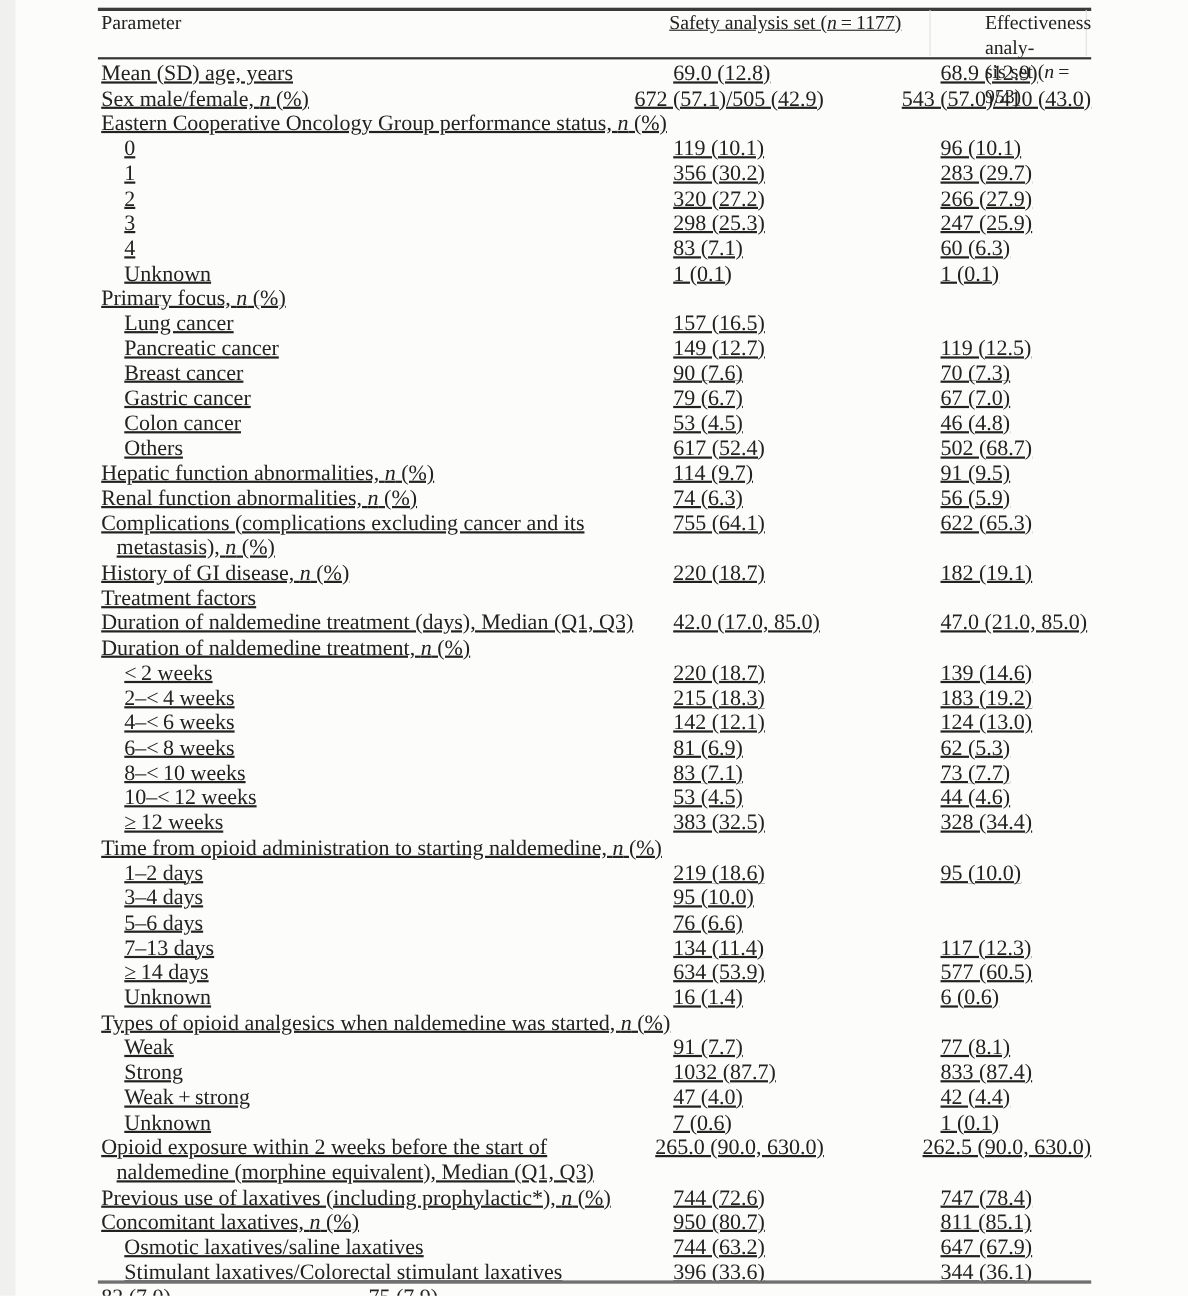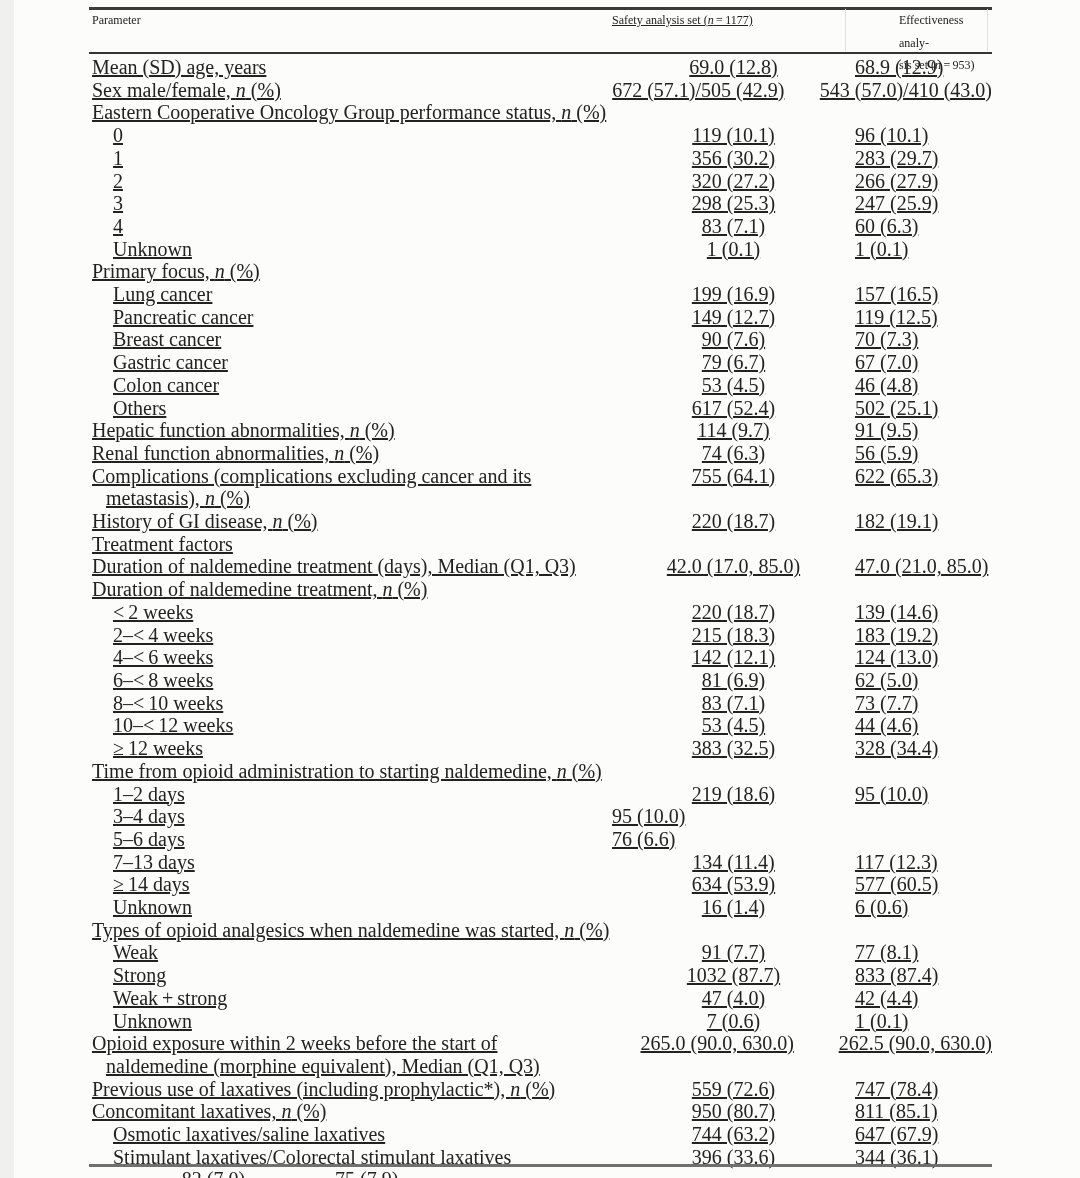--- a/index.html
+++ b/index.html
@@ -12,29 +12,29 @@
   .left-band{position:absolute;left:0;top:0;width:14px;height:1178px;background:var(--left-band,#f0f0ee);}
   .paper-table{position:absolute;left:89px;top:0;width:903px;height:1178px;}
   .rule{position:absolute;left:0;width:100%;}
   .rule-top{top:7px;height:3px;background:var(--rule-top,#3b3b3b);}
   .rule-mid{top:52px;height:2px;background:var(--rule-mid,#343434);}
   .rule-bottom{top:1164px;height:3px;background:var(--rule-bottom,#707070);}
   .vline{position:absolute;top:9px;height:42px;width:1px;background:var(--divider,#e0e0de);}
   .vline-a{left:756px;}
   .vline-b{left:898px;}
   .thead{position:absolute;top:9px;left:3px;right:0;display:flex;align-items:flex-start;
-         font-size:12px;line-height:22.7px;}
+         font-size:18px;line-height:22.7px;}
   .h1{width:520px;box-sizing:border-box;}
   .h2{width:243px;flex-shrink:0;text-decoration:underline;}
   .h3{flex:1;margin-left:44px;}
   .tbody{position:absolute;top:56px;left:3px;right:0;font-size:20px;line-height:22.7px;text-decoration:underline;}
   .row{display:flex;align-items:flex-start;}
   .c1{width:520px;box-sizing:border-box;padding-left:14px;text-indent:-14px;}
   .row.indent .c1{padding-left:35px;}
-  .c2{width:243px;flex-shrink:0;white-space:nowrap;text-align:center;}
+  .c2{width:243px;flex-shrink:0;white-space:nowrap;}
   .c3{flex:1;white-space:nowrap;}
   i{font-style:italic;}
 </style>
 </head>
 <body>
 
 <div class="left-band"></div>
 
 <div class="paper-table">
   <div class="rule rule-top"></div>
@@ -98,21 +98,20 @@
         <div class="c2">1 (0.1)</div>
         <div class="c3">1 (0.1)</div>
       </div>
       <div class="row">
         <div class="c1">Primary focus, <i>n</i> (%)</div>
         <div class="c2"></div>
         <div class="c3"></div>
       </div>
       <div class="row indent">
         <div class="c1">Lung cancer</div>
-        <div class="c2">199 (16.9)</div>
         <div class="c3">157 (16.5)</div>
       </div>
       <div class="row indent">
         <div class="c1">Pancreatic cancer</div>
         <div class="c2">149 (12.7)</div>
         <div class="c3">119 (12.5)</div>
       </div>
       <div class="row indent">
         <div class="c1">Breast cancer</div>
         <div class="c2">90 (7.6)</div>
@@ -124,21 +123,21 @@
         <div class="c3">67 (7.0)</div>
       </div>
       <div class="row indent">
         <div class="c1">Colon cancer</div>
         <div class="c2">53 (4.5)</div>
         <div class="c3">46 (4.8)</div>
       </div>
       <div class="row indent">
         <div class="c1">Others</div>
         <div class="c2">617 (52.4)</div>
-        <div class="c3">502 (25.1)</div>
+        <div class="c3">502 (68.7)</div>
       </div>
       <div class="row">
         <div class="c1">Hepatic function abnormalities, <i>n</i> (%)</div>
         <div class="c2">114 (9.7)</div>
         <div class="c3">91 (9.5)</div>
       </div>
       <div class="row">
         <div class="c1">Renal function abnormalities, <i>n</i> (%)</div>
         <div class="c2">74 (6.3)</div>
         <div class="c3">56 (5.9)</div>
@@ -179,21 +178,21 @@
         <div class="c3">183 (19.2)</div>
       </div>
       <div class="row indent">
         <div class="c1">4–&lt; 6 weeks</div>
         <div class="c2">142 (12.1)</div>
         <div class="c3">124 (13.0)</div>
       </div>
       <div class="row indent">
         <div class="c1">6–&lt; 8 weeks</div>
         <div class="c2">81 (6.9)</div>
-        <div class="c3">62 (5.0)</div>
+        <div class="c3">62 (5.3)</div>
       </div>
       <div class="row indent">
         <div class="c1">8–&lt; 10 weeks</div>
         <div class="c2">83 (7.1)</div>
         <div class="c3">73 (7.7)</div>
       </div>
       <div class="row indent">
         <div class="c1">10–&lt; 12 weeks</div>
         <div class="c2">53 (4.5)</div>
         <div class="c3">44 (4.6)</div>
@@ -261,21 +260,21 @@
         <div class="c2">7 (0.6)</div>
         <div class="c3">1 (0.1)</div>
       </div>
       <div class="row">
         <div class="c1">Opioid exposure within 2 weeks before the start of naldemedine (morphine equivalent), Median (Q1, Q3)</div>
         <div class="c2">265.0 (90.0, 630.0)</div>
         <div class="c3">262.5 (90.0, 630.0)</div>
       </div>
       <div class="row">
         <div class="c1">Previous use of laxatives (including prophylactic*), <i>n</i> (%)</div>
-        <div class="c2">559 (72.6)</div>
+        <div class="c2">744 (72.6)</div>
         <div class="c3">747 (78.4)</div>
       </div>
       <div class="row">
         <div class="c1">Concomitant laxatives, <i>n</i> (%)</div>
         <div class="c2">950 (80.7)</div>
         <div class="c3">811 (85.1)</div>
       </div>
       <div class="row indent">
         <div class="c1">Osmotic laxatives/saline laxatives</div>
         <div class="c2">744 (63.2)</div>

